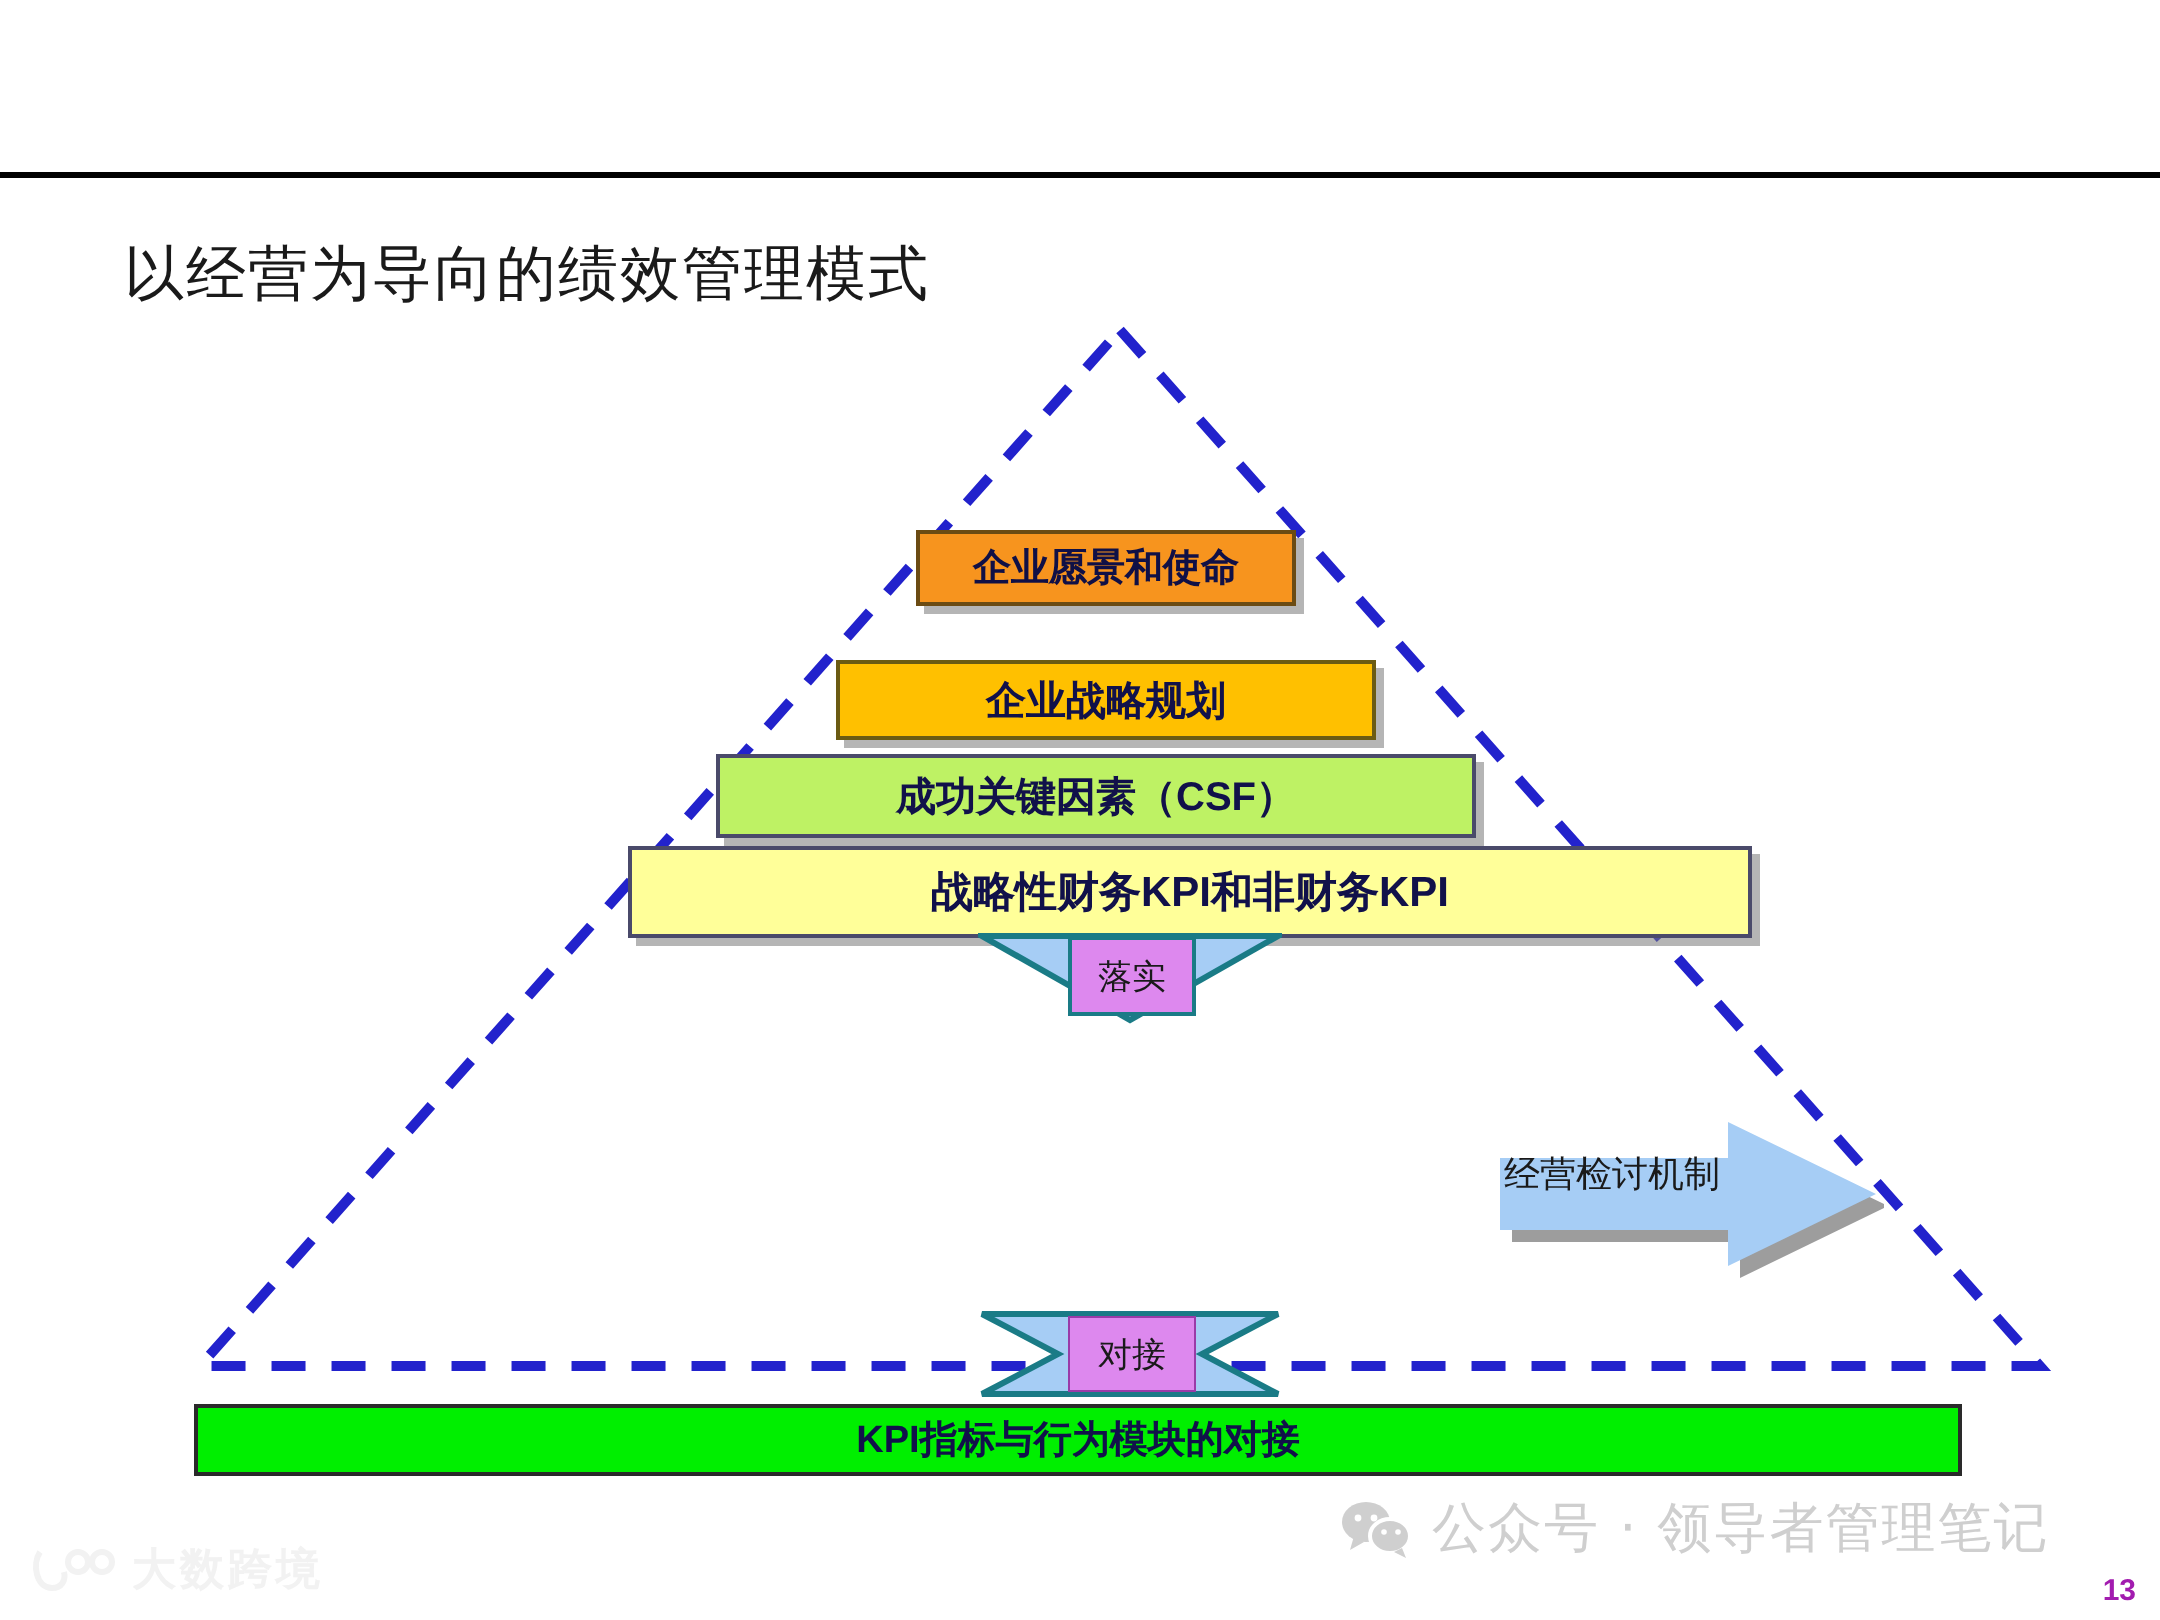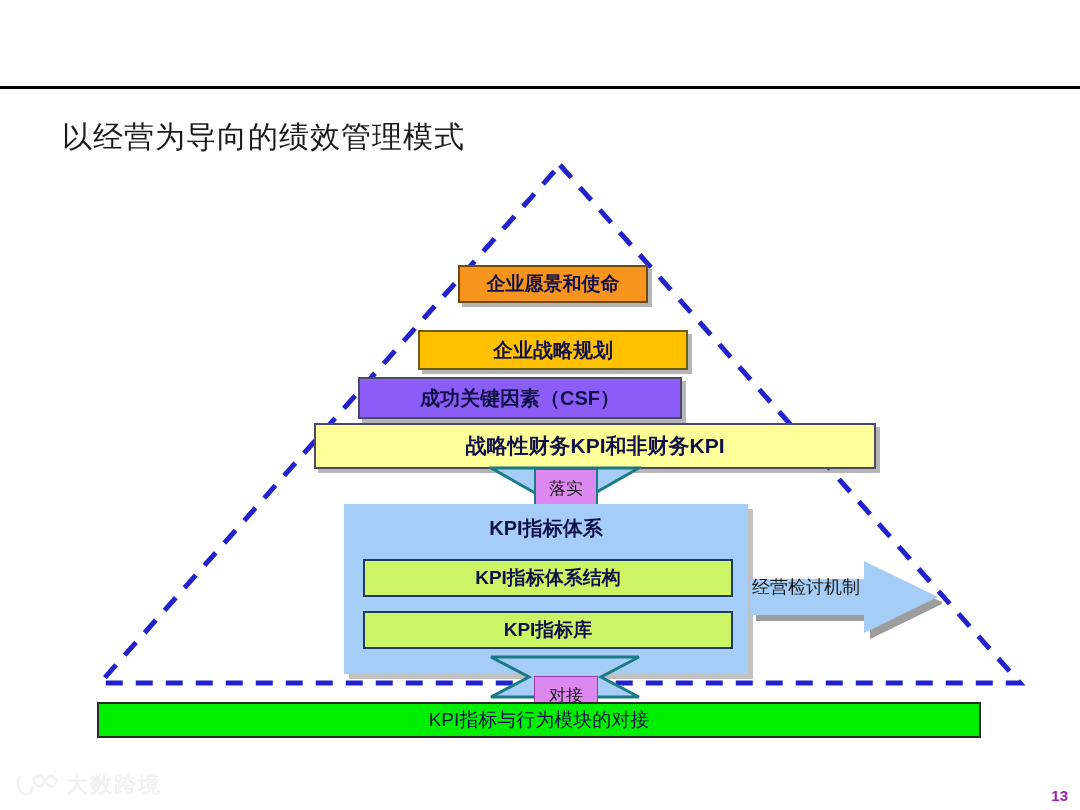--- a/index.html
+++ b/index.html
@@ -74,22 +74,22 @@
     font-size: 19px;
     color: #101046;
   }
   .layer.l2 {
     left: 418px; top: 330px; width: 270px; height: 40px;
     background: #ffc000;
     border-color: #6b5b13;
     font-size: 20px;
   }
   .layer.l3 {
-    left: 358px; top: 377px; width: 324px; height: 42px;
-    background: #8b5cf6;
+    left: 358px; top: 377px; width: 380px; height: 42px;
+    background: #bef264;
     border-color: #4a4a6a;
     font-size: 20px;
   }
   .layer.l4 {
     left: 314px; top: 423px; width: 562px; height: 46px;
     background: #ffff99;
     border-color: #4a4a6a;
     font-size: 21px;
   }
 
@@ -178,35 +178,34 @@
     box-sizing: border-box;
     background: #dd88ee;
     border: 1px solid #9a3ba8;
     display: flex;
     align-items: center;
     justify-content: center;
     font-family: "DejaVu Sans", "Liberation Sans", sans-serif;
     font-size: 17px;
     color: #1a1a1a;
     white-space: nowrap;
-    margin-top: 18px;
   }
 
   
   .bottom-bar {
     position: absolute;
     left: 97px; top: 702px; width: 884px; height: 36px;
     box-sizing: border-box;
     background: #00ef00;
     border: 2px solid #2a2a2a;
     display: flex;
     align-items: center;
     justify-content: center;
     font-size: 19px;
-    font-weight: normal;
+    font-weight: bold;
     color: #11114a;
     white-space: nowrap;
   }
 
   
   .wm-wechat {
     position: absolute;
     left: 670px; top: 746px;
     display: flex;
     align-items: center;
@@ -269,47 +268,51 @@
     <span>战略性财务KPI和非财务KPI</span>
   </div>
 
   <svg class="down-chevron" viewBox="0 0 152 46" width="152" height="46">
     <polygon points="2,2 150,2 76,44" fill="#a6cdf5" stroke="#1a7b86" stroke-width="3" stroke-linejoin="miter"></polygon>
   </svg>
   <div class="down-chevron-label">
     <span>落实</span>
   </div>
 
-  <div class="kpi-panel">
-    <div class="kpi-panel-title">KPI指标体系</div>
-    <div class="kpi-subbox s1">
-      <span>KPI指标体系结构</span>
-    </div>
-    <div class="kpi-subbox s2">
-      <span>KPI指标库</span>
-    </div>
-  </div>
 
   <svg class="right-arrow" viewBox="0 0 200 88" width="200" height="88">
     <polygon points="8,26 122,26 122,8 196,44 122,80 122,62 8,62" fill="#8c8c8c" opacity="0.85" transform="translate(6,6)"></polygon>
     <polygon points="8,26 122,26 122,8 196,44 122,80 122,62 8,62" fill="#a6cdf5" stroke="none"></polygon>
   </svg>
   <div class="right-arrow-label">经营检讨机制</div>
 
   <svg class="bowtie" viewBox="0 0 152 44" width="152" height="44">
     <polygon points="2,2 150,2 112,22 150,42 2,42 40,22" fill="#a6cdf5" stroke="#1a7b86" stroke-width="3" stroke-linejoin="miter"></polygon>
   </svg>
   <div class="bowtie-label">
     <span>对接</span>
   </div>
 
   <div class="bottom-bar">
     <span>KPI指标与行为模块的对接</span>
   </div>
 
+  <div class="wm-wechat">
+    <svg width="36" height="30" viewBox="0 0 36 30">
+      <ellipse cx="13" cy="12" rx="12" ry="10" fill="#cfcfcf"></ellipse>
+      <polygon points="7,19 5,26 12,22" fill="#cfcfcf"></polygon>
+      <ellipse cx="25" cy="19" rx="10" ry="8.5" fill="#cfcfcf" stroke="#ffffff" stroke-width="2"></ellipse>
+      <polygon points="31,25 33,30 27,27" fill="#cfcfcf"></polygon>
+      <circle cx="9" cy="10" r="1.7" fill="#ffffff"></circle>
+      <circle cx="17" cy="10" r="1.7" fill="#ffffff"></circle>
+      <circle cx="22" cy="17" r="1.4" fill="#ffffff"></circle>
+      <circle cx="29" cy="17" r="1.4" fill="#ffffff"></circle>
+    </svg>
+    <span class="wm-wechat-text">公众号 · 领导者管理笔记</span>
+  </div>
 
   <div class="page-number">13</div>
 
   <div class="wm-brand">
     <svg width="42" height="26" viewBox="0 0 42 26">
       <path d="M4 4 C0 10, 2 22, 10 22 C15 22, 17 18, 16 14" fill="none" stroke="#f2f2f2" stroke-width="3"></path>
       <circle cx="23" cy="9" r="5" fill="none" stroke="#f2f2f2" stroke-width="3"></circle>
       <circle cx="35" cy="9" r="5" fill="none" stroke="#f2f2f2" stroke-width="3"></circle>
     </svg>
     <span class="wm-brand-text">大数跨境</span>

